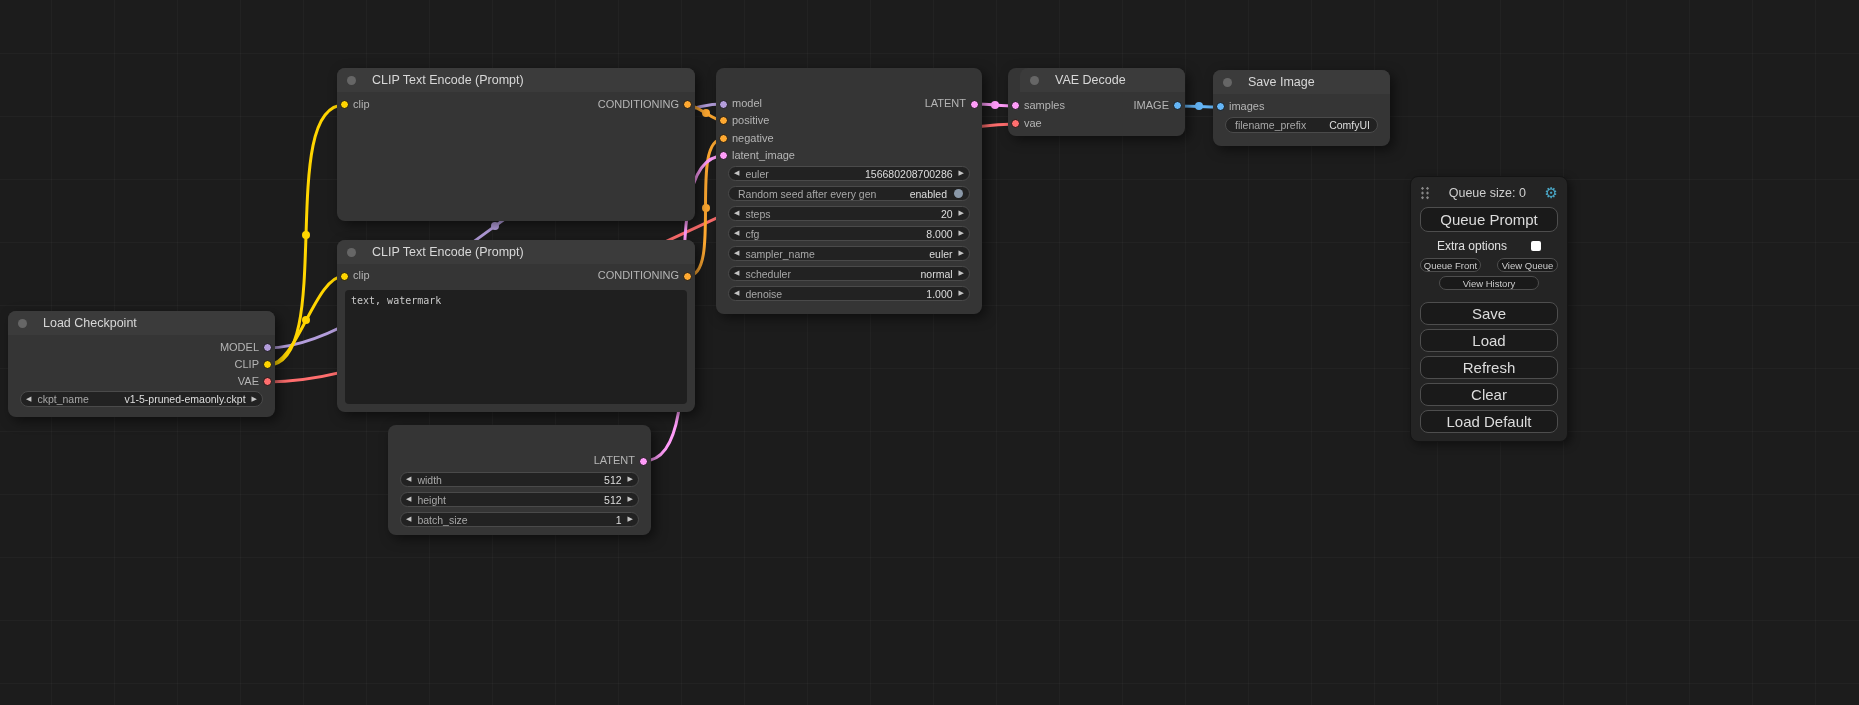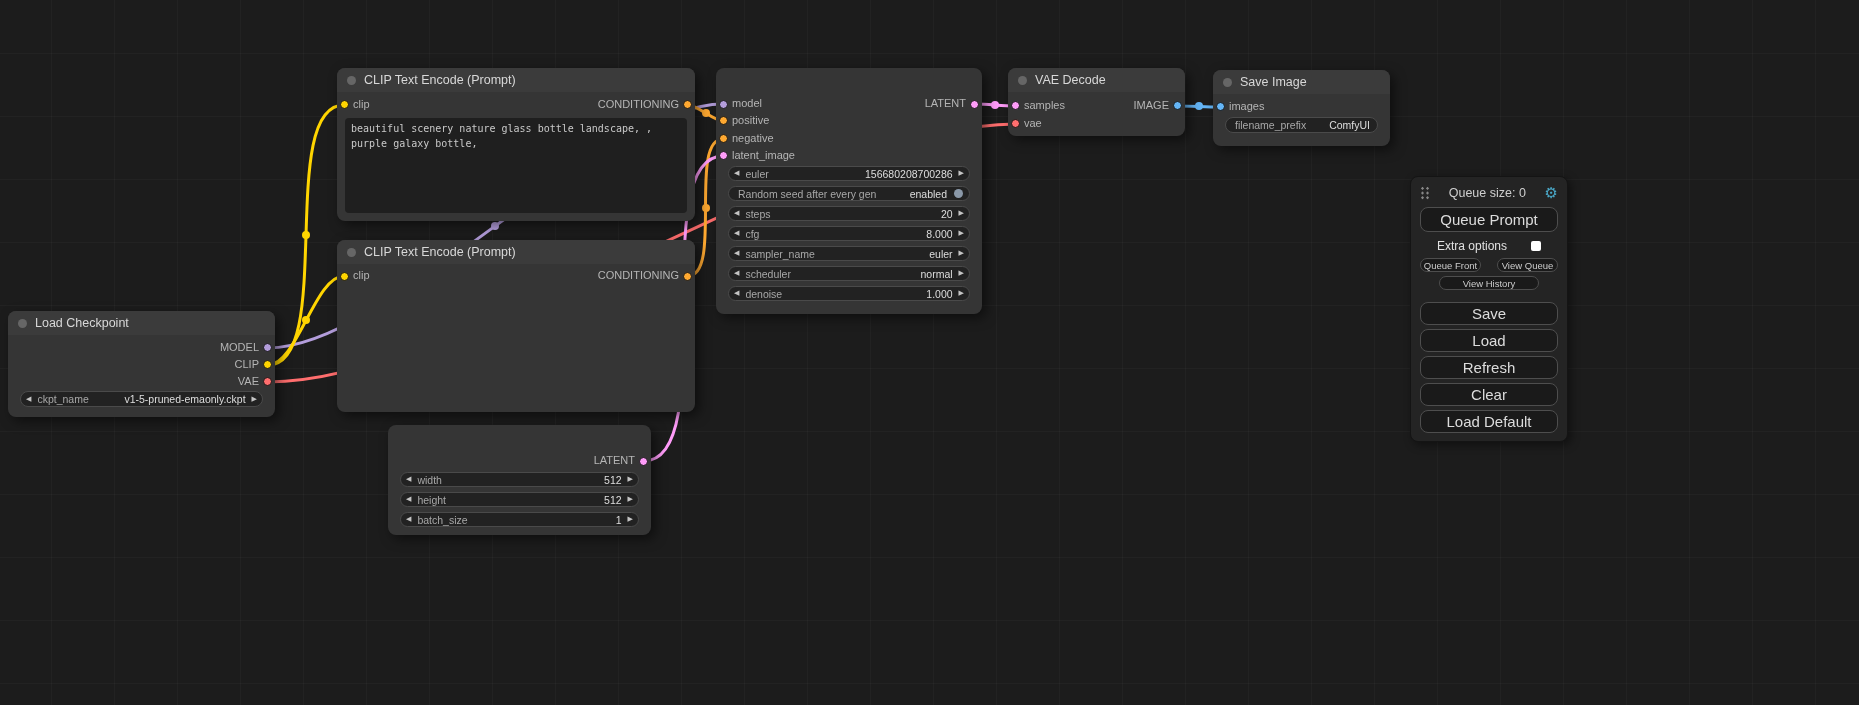--- a/index.html
+++ b/index.html
@@ -19,21 +19,21 @@
   #wires { position:absolute; left:0; top:0; z-index:1; }
   .wire { fill:none; stroke-width:3; stroke-linecap:round; }
 
   .node {
     position:absolute; z-index:2;
     background:#353535; border-radius:8px;
     box-shadow:4px 4px 12px rgba(0,0,0,0.5);
   }
   .node-title {
     height:24px; background:#3b3b3b; border-radius:8px 8px 0 0;
-    display:flex; align-items:center; gap:8px; padding:0 10px;
+    display:flex; align-items:center; gap:16px; padding:0 10px;
     color:#d8d8d8; font-size:12.5px; cursor:move;
   }
   .title-dot { width:9px; height:9px; border-radius:50%; flex:none; }
   .title-text { white-space:nowrap; }
 
   .port {
     position:absolute; width:9px; height:9px; border-radius:50%;
     border:1px solid #161616; z-index:3; cursor:crosshair;
   }
   .slot-label { position:absolute; font-size:11px; color:#b5b5b5; white-space:nowrap; }
@@ -134,32 +134,32 @@
 
   <div class="node" style="left:337px;top:68px;width:358px;height:153px;">
     <div class="node-title">
       <span class="title-dot" style="background-color: rgb(102, 102, 102);"></span>
       <span class="title-text">CLIP Text Encode (Prompt)</span>
     </div>
     <span class="slot-label in-label" style="top:30px">clip</span>
     <span class="slot-label out-label" style="top:30px">CONDITIONING</span>
     <span class="port" style="top: 32px; left: 3px; background-color: rgb(255, 213, 0);"></span>
     <span class="port" style="top: 32px; right: 3px; background-color: rgb(255, 169, 49);"></span>
-    <div class="prompt" style="left:8px;right:8px;top:50px;height:95px">beautiful scenery nature glass bottle landscape, , purple galaxy bottle,</div>
   </div>
 
   <div class="node" style="left:337px;top:240px;width:358px;height:172px;">
     <div class="node-title">
       <span class="title-dot" style="background-color: rgb(102, 102, 102);"></span>
       <span class="title-text">CLIP Text Encode (Prompt)</span>
     </div>
     <span class="slot-label in-label" style="top:29px">clip</span>
     <span class="slot-label out-label" style="top:29px">CONDITIONING</span>
     <span class="port" style="top: 32px; left: 3px; background-color: rgb(255, 213, 0);"></span>
     <span class="port" style="top: 32px; right: 3px; background-color: rgb(255, 169, 49);"></span>
+    <div class="prompt" style="left:8px;right:8px;top:50px;height:114px">text, watermark</div>
   </div>
 
   <div class="node" style="left:388px;top:425px;width:263px;height:110px;">
     <span class="slot-label out-label" style="top:29px">LATENT</span>
     <span class="port" style="top: 32px; right: 3px; background-color: rgb(255, 156, 249);"></span>
     <div class="widget" style="left:12px;right:12px;top:47px">
       <span class="arrow">◀</span>
       <span class="wlabel">width</span>
       <span class="wvalue">512</span>
       <span class="arrow">▶</span>
@@ -225,21 +225,21 @@
       <span class="arrow">▶</span>
     </div>
     <div class="widget" style="left:12px;right:12px;top:218px">
       <span class="arrow">◀</span>
       <span class="wlabel">denoise</span>
       <span class="wvalue">1.000</span>
       <span class="arrow">▶</span>
     </div>
   </div>
 
-  <div class="node" style="left:1008px;top:68px;width:177px;height:68px;">
+  <div class="node" style="left:1008px;top:68px;width:177px;height:68px;padding-left:12px;">
     <div class="node-title">
       <span class="title-dot" style="background-color: rgb(102, 102, 102);"></span>
       <span class="title-text">VAE Decode</span>
     </div>
     <span class="slot-label in-label" style="top:31px">samples</span>
     <span class="slot-label in-label" style="top:49px">vae</span>
     <span class="slot-label out-label" style="top:31px">IMAGE</span>
     <span class="port" style="top: 33px; left: 3px; background-color: rgb(255, 156, 249);"></span>
     <span class="port" style="top: 51px; left: 3px; background-color: rgb(255, 110, 110);"></span>
     <span class="port" style="top: 33px; right: 3px; background-color: rgb(100, 181, 246);"></span>

